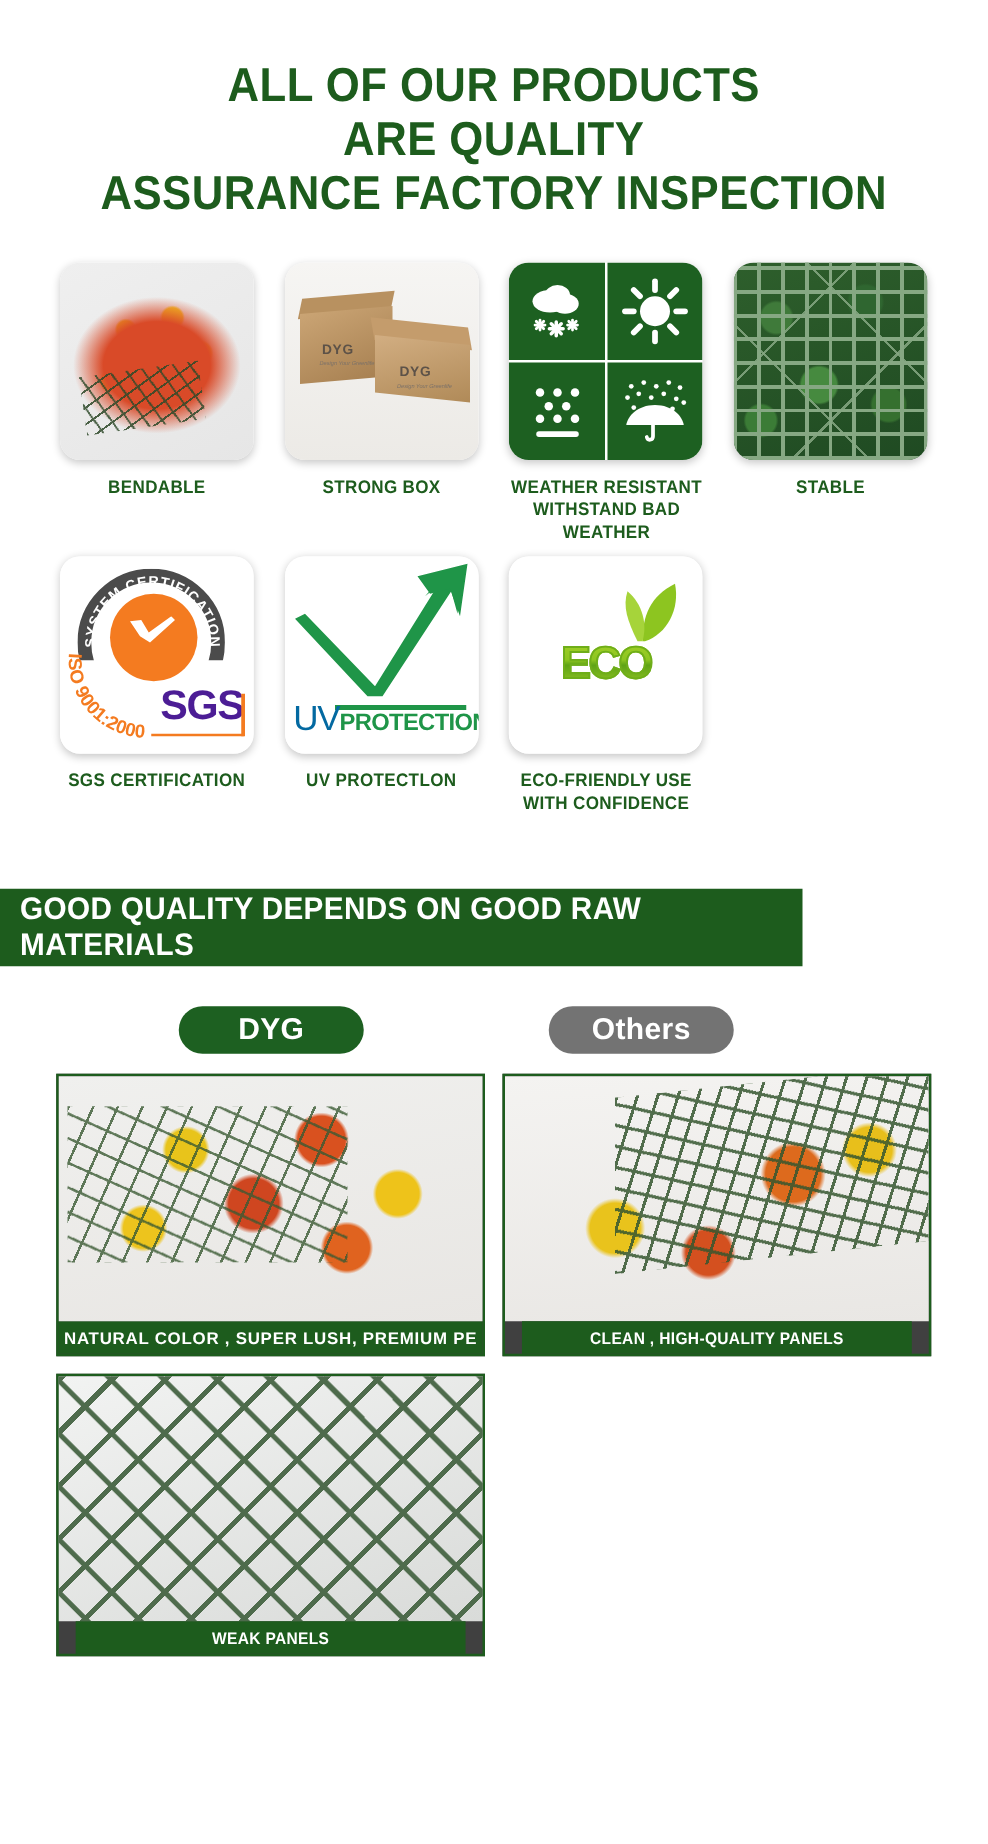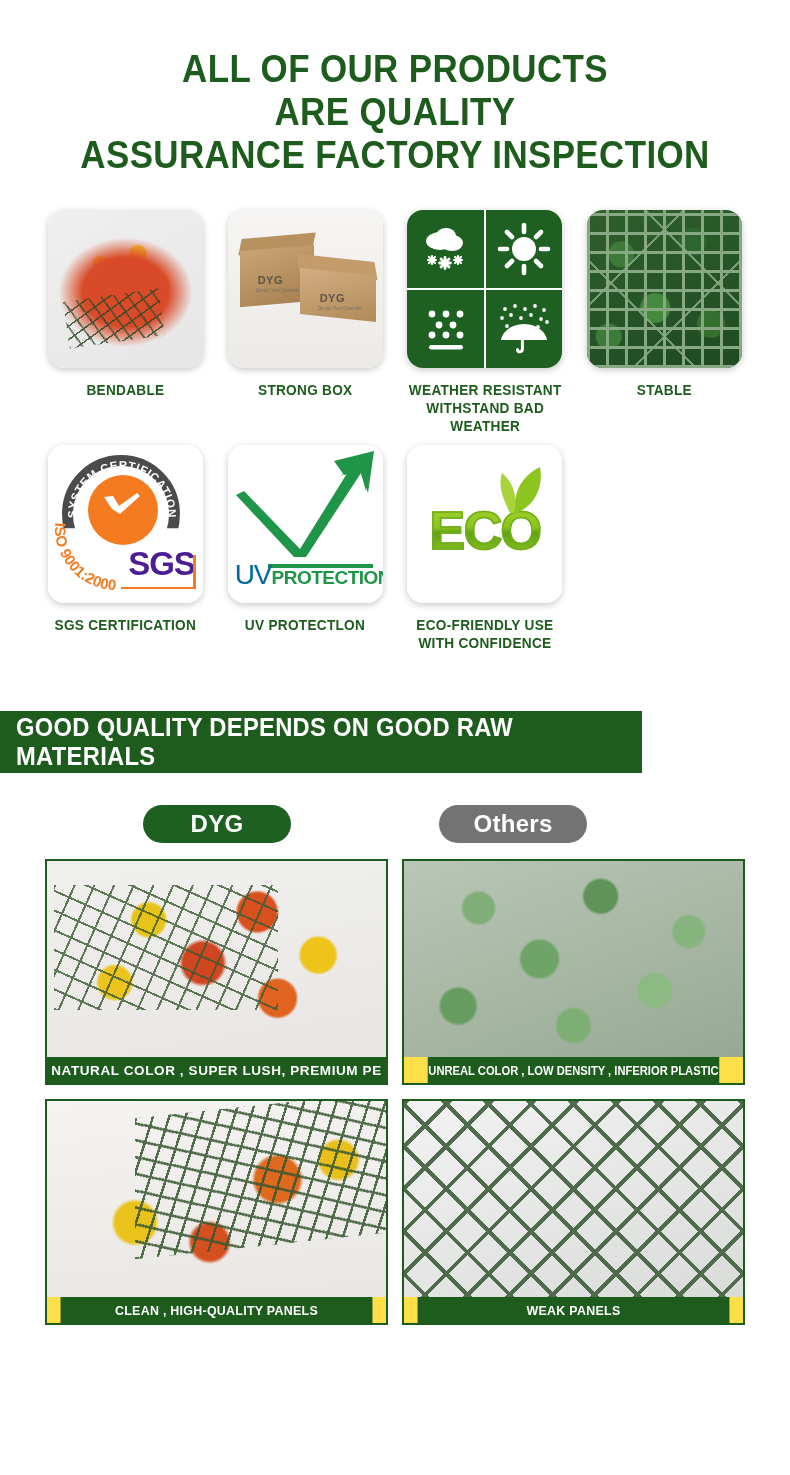--- a/index.html
+++ b/index.html
@@ -127,21 +127,21 @@
 
   
   .img-uv { width:100%; height:100%; background:#fff; position:relative; }
   .uv-txt { position:absolute; left:7px; bottom:12px; display:flex; align-items:baseline; }
   .uv-big { font-size:28px; font-weight:normal; color:#0369a1; letter-spacing:-1px; }
   .uv-small { font-size:19px; font-weight:bold; color:#1f9548; letter-spacing:-0.5px; }
   .uv-bar { position:absolute; left:40px; bottom:35px; width:105px; height:4px; background:#1f9548; }
 
   
   .img-eco { width:100%; height:100%; background:#fff; position:relative; display:flex; align-items:center; justify-content:center; }
-  .eco-word { font-size:54px; font-weight:bold; letter-spacing:-2px;
+  .eco-word { font-size:36px; font-weight:bold; letter-spacing:-2px;
     background:linear-gradient(180deg,#a7d32a 0%,#8dc520 45%,#5fa316 55%,#9ccb25 100%);
     -webkit-background-clip:text; background-clip:text; color:transparent;
     -webkit-text-stroke:1.5px #6fae19; margin-top:12px; }
 
   
   .banner {
     margin-top: 59px;
     width: 642px; height: 62px;
     background: #1d5c1d;
     display: flex; align-items: center; justify-content: center;
@@ -158,21 +158,21 @@
     display:flex; align-items:center; justify-content:center;
     color:#fff; font-weight:bold; font-size:24px; letter-spacing:0.3px;
   }
   .pill-dyg { background:#1d6021; margin-left: 98px; }
   .pill-others { background:#737373; margin-left: 148px; }
 
   .compare-grid {
     display:grid; grid-template-columns: 1fr 1fr; gap: 14px;
     padding: 16px 45px 0 45px;
   }
-  .cmp-card { border:2px solid #1d5c1d; background:#fde047; }
+  .cmp-card { border:2px solid #1d5c1d; background:#404040; }
   .cmp-photo { width:100%; height:196px; position:relative; overflow:hidden; background:#eee; }
   .cmp-cap {
     height:26px; background:#1d5c1d; color:#fff; font-weight:bold;
     display:flex; align-items:center; justify-content:center;
     font-size:13.5px; letter-spacing:0.6px;
   }
   .cmp-cap.narrow { font-size:13px; letter-spacing:0; transform:scaleX(0.86); }
   .cmp-cap.narrow2 { font-size:13.5px; letter-spacing:0.3px; transform:scaleX(0.92); }
 
   
@@ -414,24 +414,20 @@
   <div class="pill pill-dyg">DYG</div>
   <div class="pill pill-others">Others</div>
 </div>
 
 <div class="compare-grid">
   <div class="cmp-card">
     <div class="cmp-photo ph-dyg1"></div>
     <div class="cmp-cap">NATURAL COLOR , SUPER LUSH, PREMIUM PE</div>
   </div>
   <div class="cmp-card">
-    <div class="cmp-photo ph-oth1"></div>
-    <div class="cmp-cap narrow">UNREAL COLOR , LOW DENSITY , INFERIOR PLASTIC</div>
-  </div>
-  <div class="cmp-card">
     <div class="cmp-photo ph-dyg2"></div>
     <div class="cmp-cap narrow2">CLEAN , HIGH-QUALITY PANELS</div>
   </div>
   <div class="cmp-card">
     <div class="cmp-photo ph-oth2"></div>
     <div class="cmp-cap narrow2">WEAK PANELS</div>
   </div>
 </div>
 
 </body></html>

